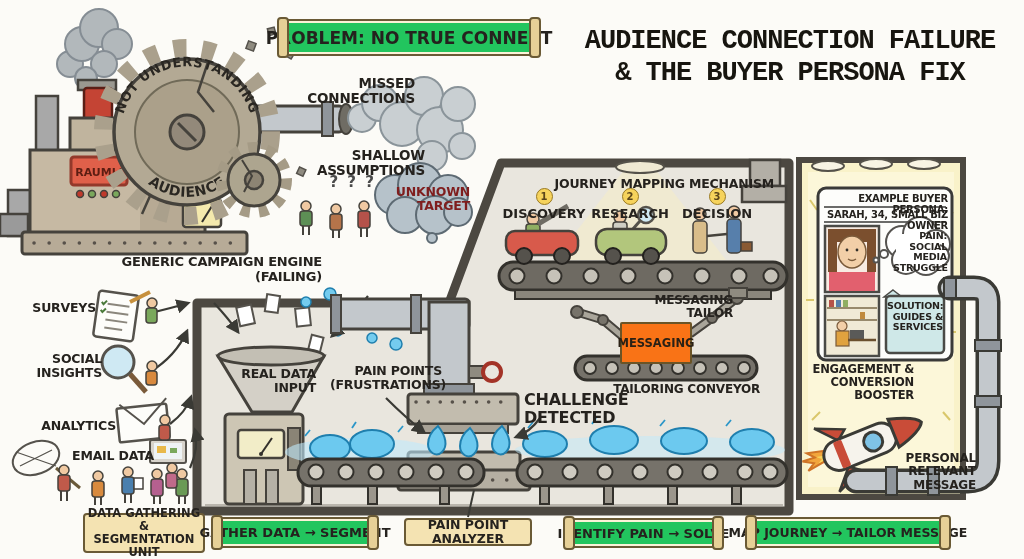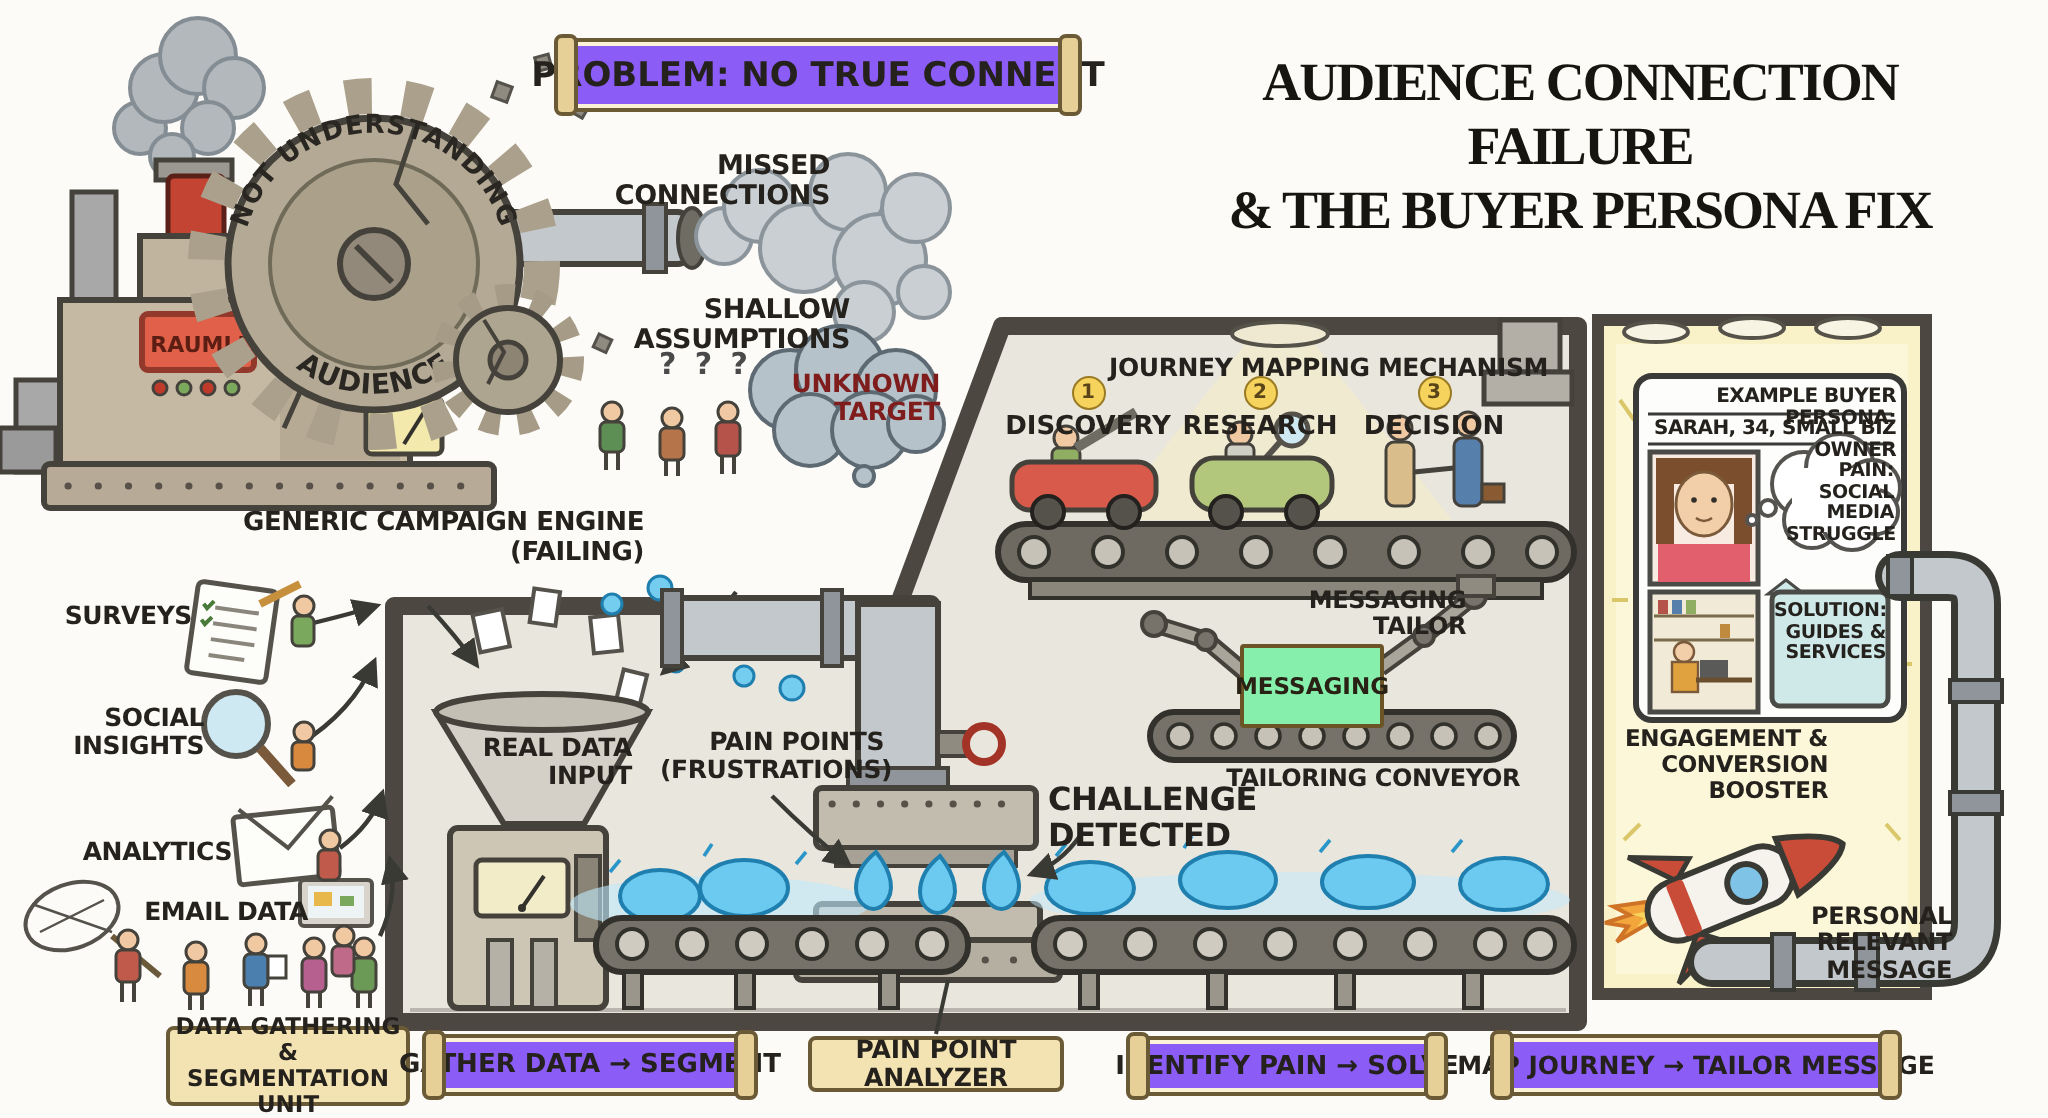--- a/index.html
+++ b/index.html
@@ -1,38 +1,38 @@
 <!DOCTYPE html>
 <html><head>
 <meta charset="utf-8">
 <style>
   html,body{margin:0;padding:0;background:#e8e8e8}
   .stage{position:relative;width:1024px;height:559px;background:#fcfbf7;overflow:hidden;
          font-family:"DejaVu Sans",sans-serif;}
   .stage svg{position:absolute;left:0;top:0}
   .lbl{position:absolute;font-weight:700;color:#25221e;text-align:right;line-height:1.12;
        white-space:pre-line;letter-spacing:-0.2px;z-index:5}
-  .title{position:absolute;font-family:Liberation Serif, serif;font-weight:700;color:#17150f;
+  .title{position:absolute;font-family:Liberation Mono, monospace;font-weight:700;color:#17150f;
          text-align:center;white-space:pre-line;font-size:27px;line-height:1.18;letter-spacing:-1px;z-index:5}
-  .scroll{position:absolute;display:flex;align-items:center;justify-content:center;background:#8b5cf6;
+  .scroll{position:absolute;display:flex;align-items:center;justify-content:center;background:#22c55e;
           border:2px solid #6a5a35;border-radius:3px;font-weight:700;color:#25221e;white-space:nowrap;
           box-shadow:inset 0 0 0 2px #fbf2d8;z-index:5}
   .scroll::before,.scroll::after{content:"";position:absolute;top:-4px;bottom:-4px;width:8px;
           background:#e6d097;border:2px solid #6a5a35;border-radius:4px}
   .scroll::before{left:-9px}.scroll::after{right:-9px}
   .tanbox{position:absolute;display:flex;align-items:center;justify-content:center;background:#f4e3b2;
           border:2px solid #6a5a35;border-radius:4px;font-weight:700;color:#25221e;text-align:center;
           line-height:1.15;white-space:pre-line;z-index:5}
   .stageitem{position:absolute;display:flex;flex-direction:column;align-items:center;gap:1px;z-index:5}
   .badge{display:inline-flex;width:15px;height:15px;border-radius:50%;background:#f6d35c;
          border:1.5px solid #9a7a22;color:#5a451a;font-size:10px;font-weight:700;
          align-items:center;justify-content:center}
   .stagelabel{font-weight:700;font-size:13px;color:#25221e}
   .msgbox{position:absolute;left:620px;top:322px;width:68px;height:38px;display:flex;align-items:center;
-          justify-content:center;background:#86efac;border:2.5px solid #6b5426;font-weight:700;
+          justify-content:center;background:#f97316;border:2.5px solid #6b5426;font-weight:700;
           font-size:11.5px;color:#2a2115;z-index:5;border-radius:2px}
   
   [data-name="problem-banner"]{left:284px;top:19px;width:246px;height:33px;font-size:17px}
   [data-name="fix-banner"]{left:527px;top:119px;width:404px;height:31px;font-size:16.5px}
   [data-name="main-title"]{left:572px;top:26px;width:436px}
   [data-name="missed-connections-label"]{left:285px;top:76px;width:130px;font-size:13.5px}
   [data-name="shallow-assumptions-label"]{left:280px;top:148px;width:145px;font-size:13.5px}
   [data-name="unknown-target-label"]{left:374px;top:185px;width:96px;font-size:12.5px;color:#7f1d1d}
   [data-name="question-marks"]{left:322px;top:174px;width:54px;font-size:15px;color:#4a4a4a;letter-spacing:2px}
   [data-name="engine-caption"]{left:52px;top:255px;width:270px;font-size:13px}

